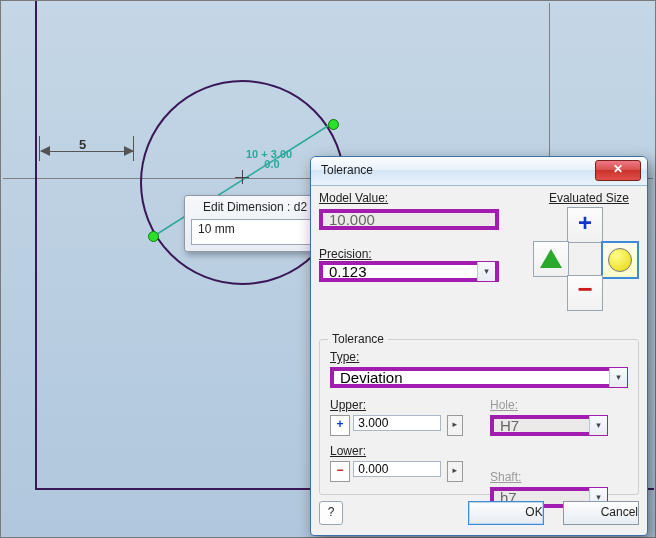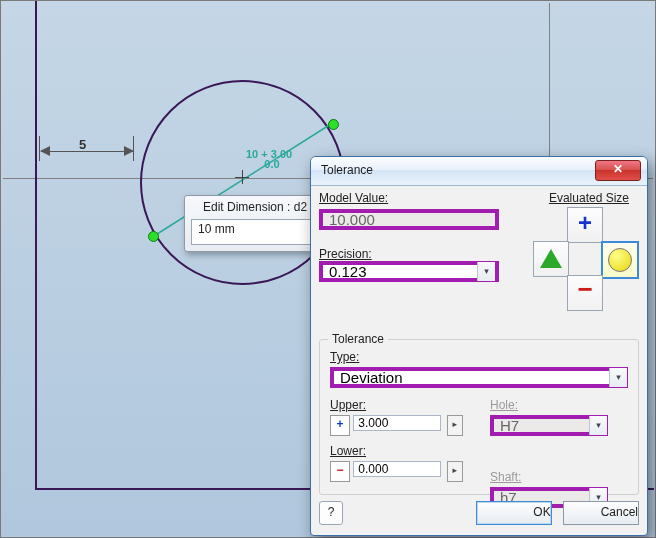--- a/index.html
+++ b/index.html
@@ -196,18 +196,18 @@
           </div>
         </div>
       </div>
 
       <div class="footer">
         <div class="help-btn" style="position:absolute;left:0;bottom:2px;">
           <span>?</span>
         </div>
         <div style="position:absolute;right:0;bottom:2px;">
           <span class="btn primary">OK</span>
-          <span class="btn" style="margin-left:8px">Cancel</span>
+          <span class="btn" style="margin-left:16px">Cancel</span>
         </div>
       </div>
     </div>
   </div>
 </div>
 
 </body></html>

